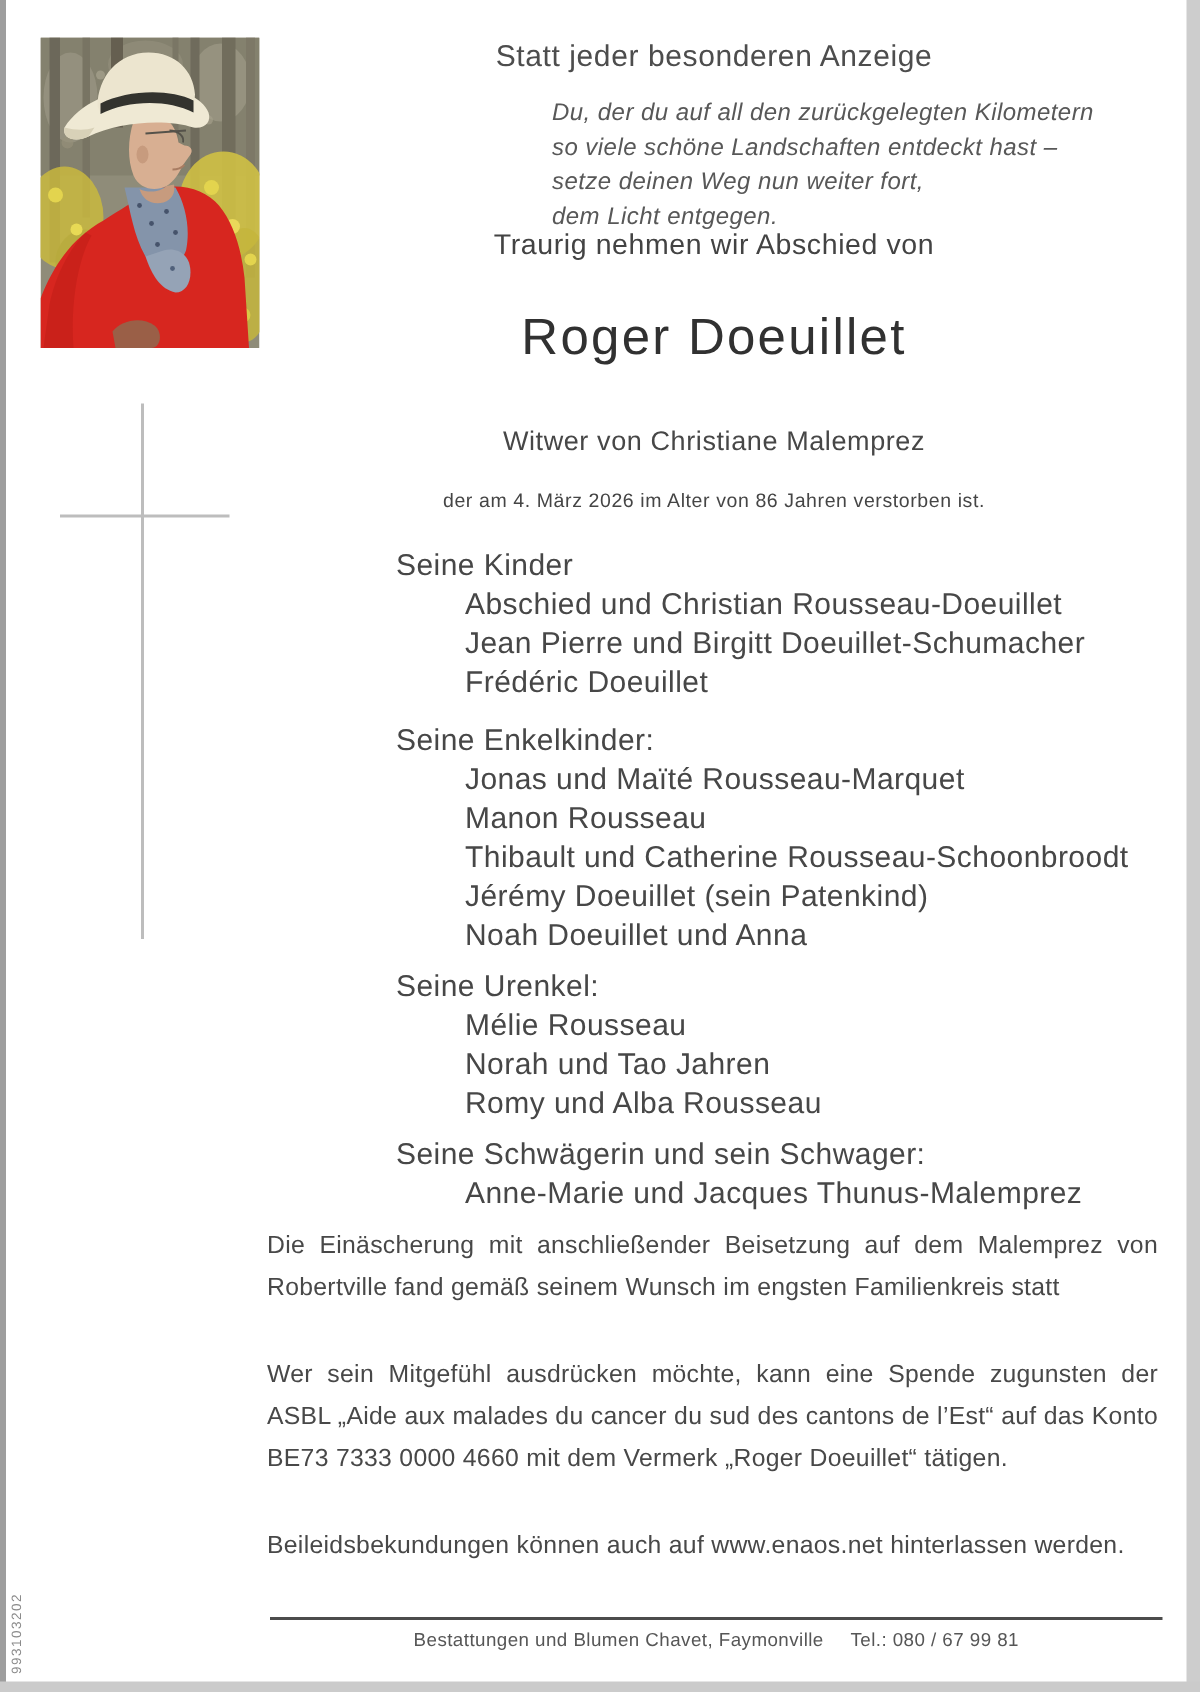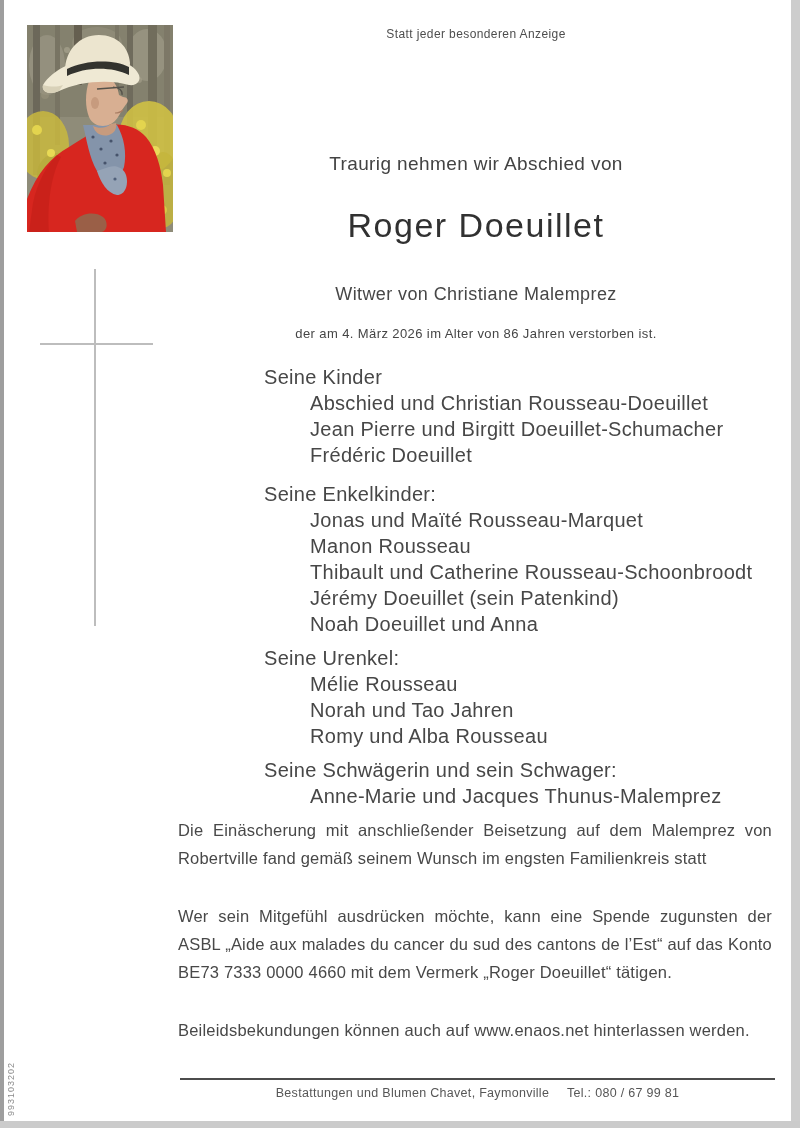--- a/index.html
+++ b/index.html
@@ -23,21 +23,21 @@
   .cross-v { position:absolute; left:94px; top:269px; width:2px; height:357px; background:#bdbdbd; }
   .cross-h { position:absolute; left:40px; top:343px; width:113px; height:2px; background:#bdbdbd; }
 
   .side-code {
     position:absolute; left:6px; top:1116px;
     transform: rotate(-90deg); transform-origin: top left;
     font-size: 9px; letter-spacing: 1px; color: #8b8b8b; white-space: nowrap;
   }
 
   .centercol { position:absolute; left:152px; width:648px; text-align:center; }
-  .pretitle  { top:27px;  font-size:12px;  letter-spacing:.4px; color:#4d4d4d; }
+  .pretitle  { top:27px;  font-size:20px;  letter-spacing:.4px; color:#4d4d4d; }
   .intro     { top:153px; font-size:19px;  letter-spacing:.4px; color:#434343; }
   .name      { top:206px; font-size:34px;  letter-spacing:1.5px; color:#313131; }
   .relation  { top:284px; font-size:18px;  letter-spacing:.4px; color:#474747; }
   .deathline { top:326px; font-size:13px; letter-spacing:.4px; color:#454545; }
 
   .quote {
     position:absolute; left:368px; top:64px;
     font-size:16px; font-style:italic; line-height:23px;
     letter-spacing:.3px; color:#585858; text-align:left;
   }
@@ -124,20 +124,26 @@
 
   <div>
     <span class="cross-v"></span>
     <span class="cross-h"></span>
   </div>
 
   <div class="side-code">993103202</div>
 
   <div class="centercol pretitle">Statt jeder besonderen Anzeige</div>
 
+  <div class="quote">
+    <div>Du, der du auf all den zurückgelegten Kilometern</div>
+    <div>so viele schöne Landschaften entdeckt hast –</div>
+    <div>setze deinen Weg nun weiter fort,</div>
+    <div>dem Licht entgegen.</div>
+  </div>
 
   <div class="centercol intro">Traurig nehmen wir Abschied von</div>
   <div class="centercol name">Roger Doeuillet</div>
   <div class="centercol relation">Witwer von Christiane Malemprez</div>
   <div class="centercol deathline">der am 4. März 2026 im Alter von 86 Jahren verstorben ist.</div>
 
   <div class="fam" style="top:364px">
     <div>Seine Kinder</div>
     <div class="fam-members">
       <div>Abschied und Christian Rousseau-Doeuillet</div>

